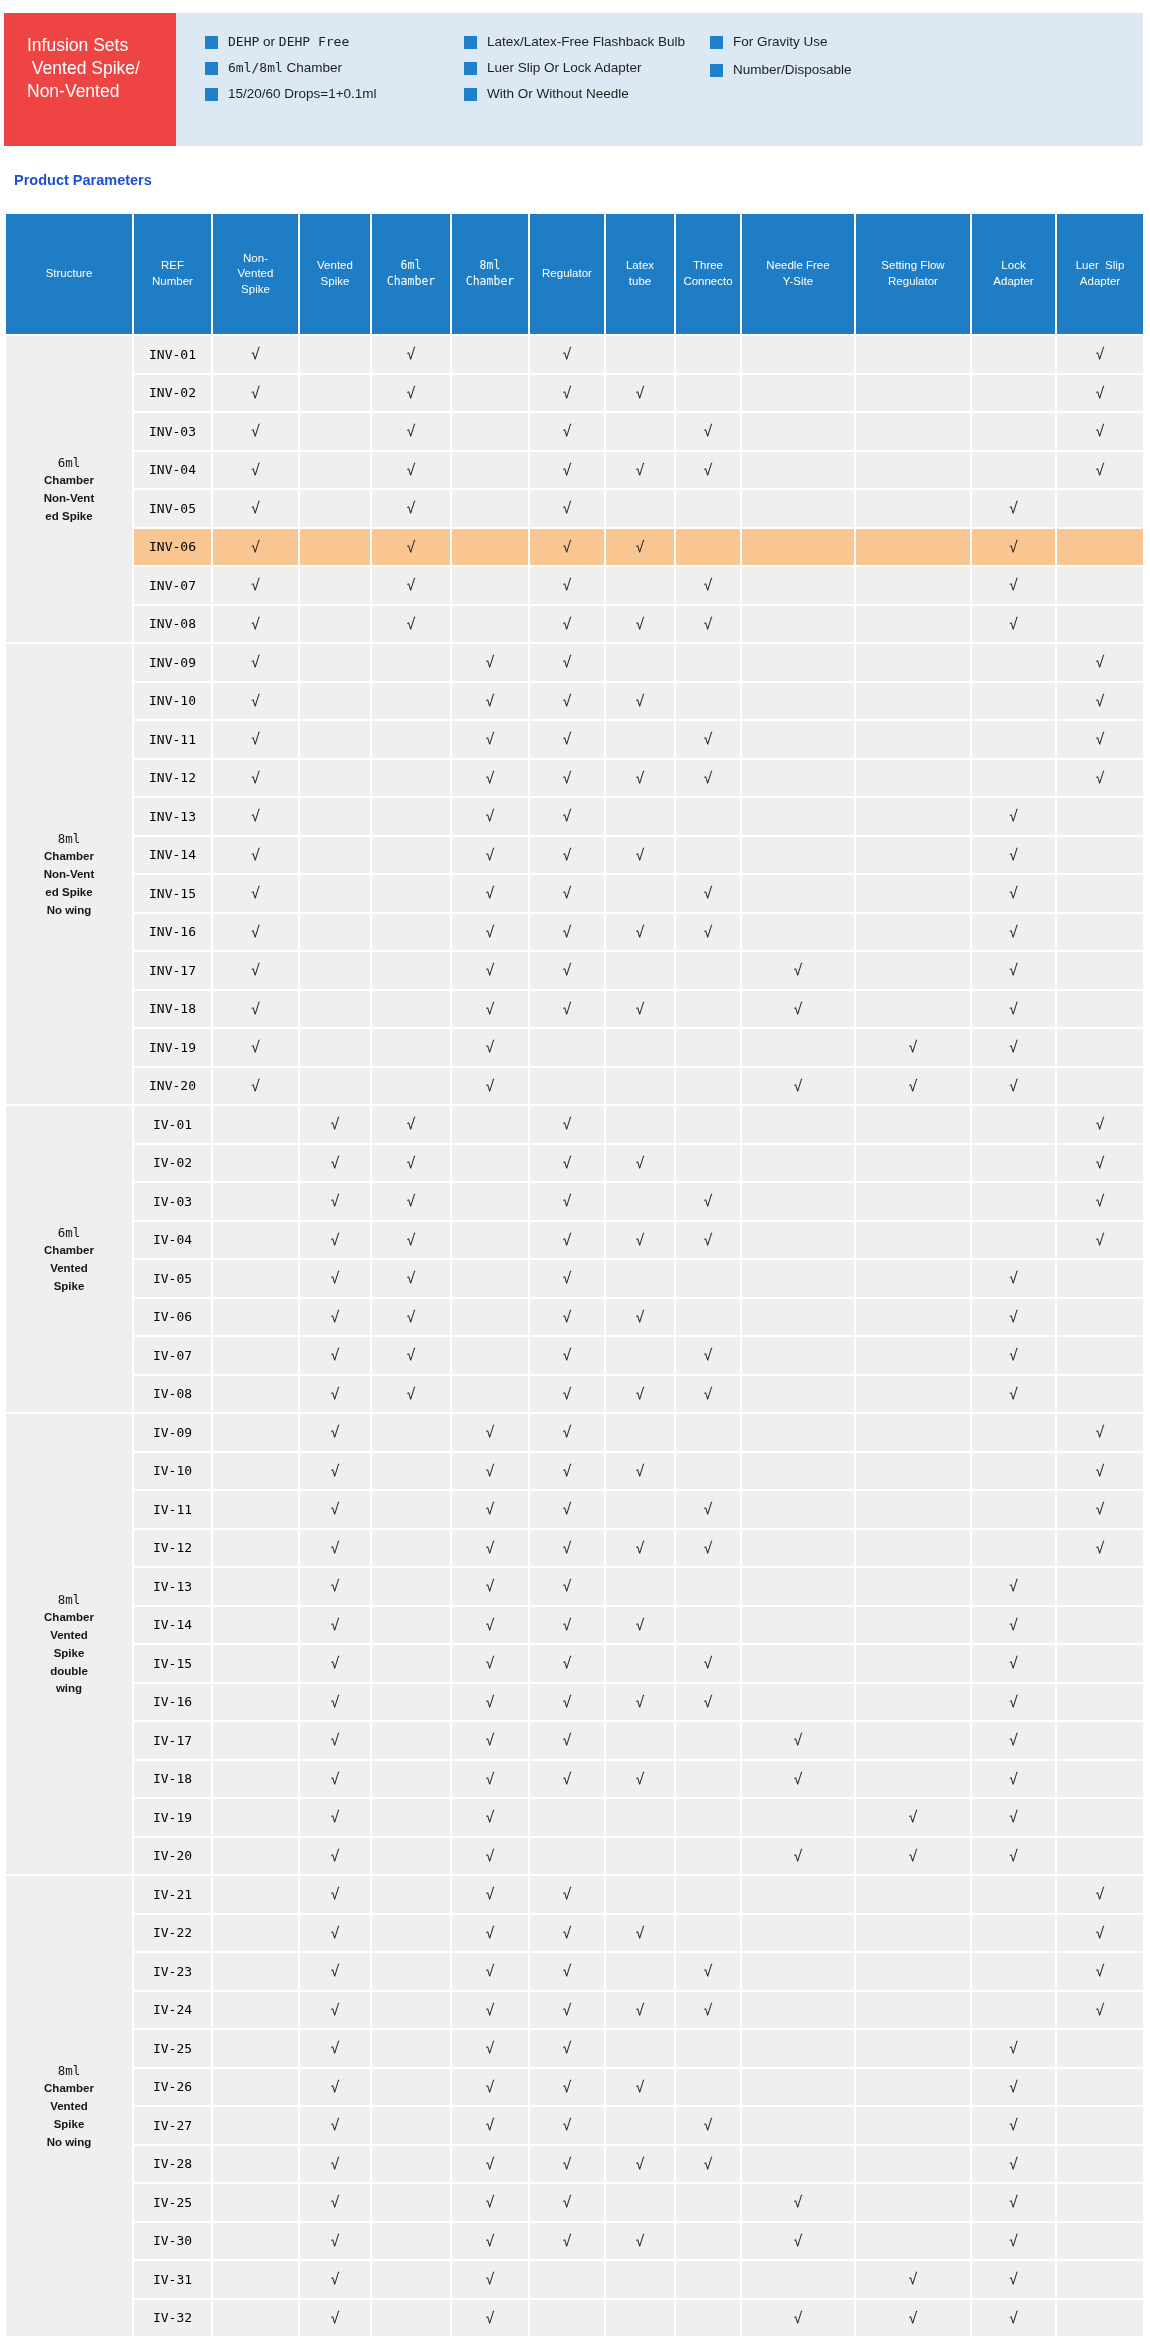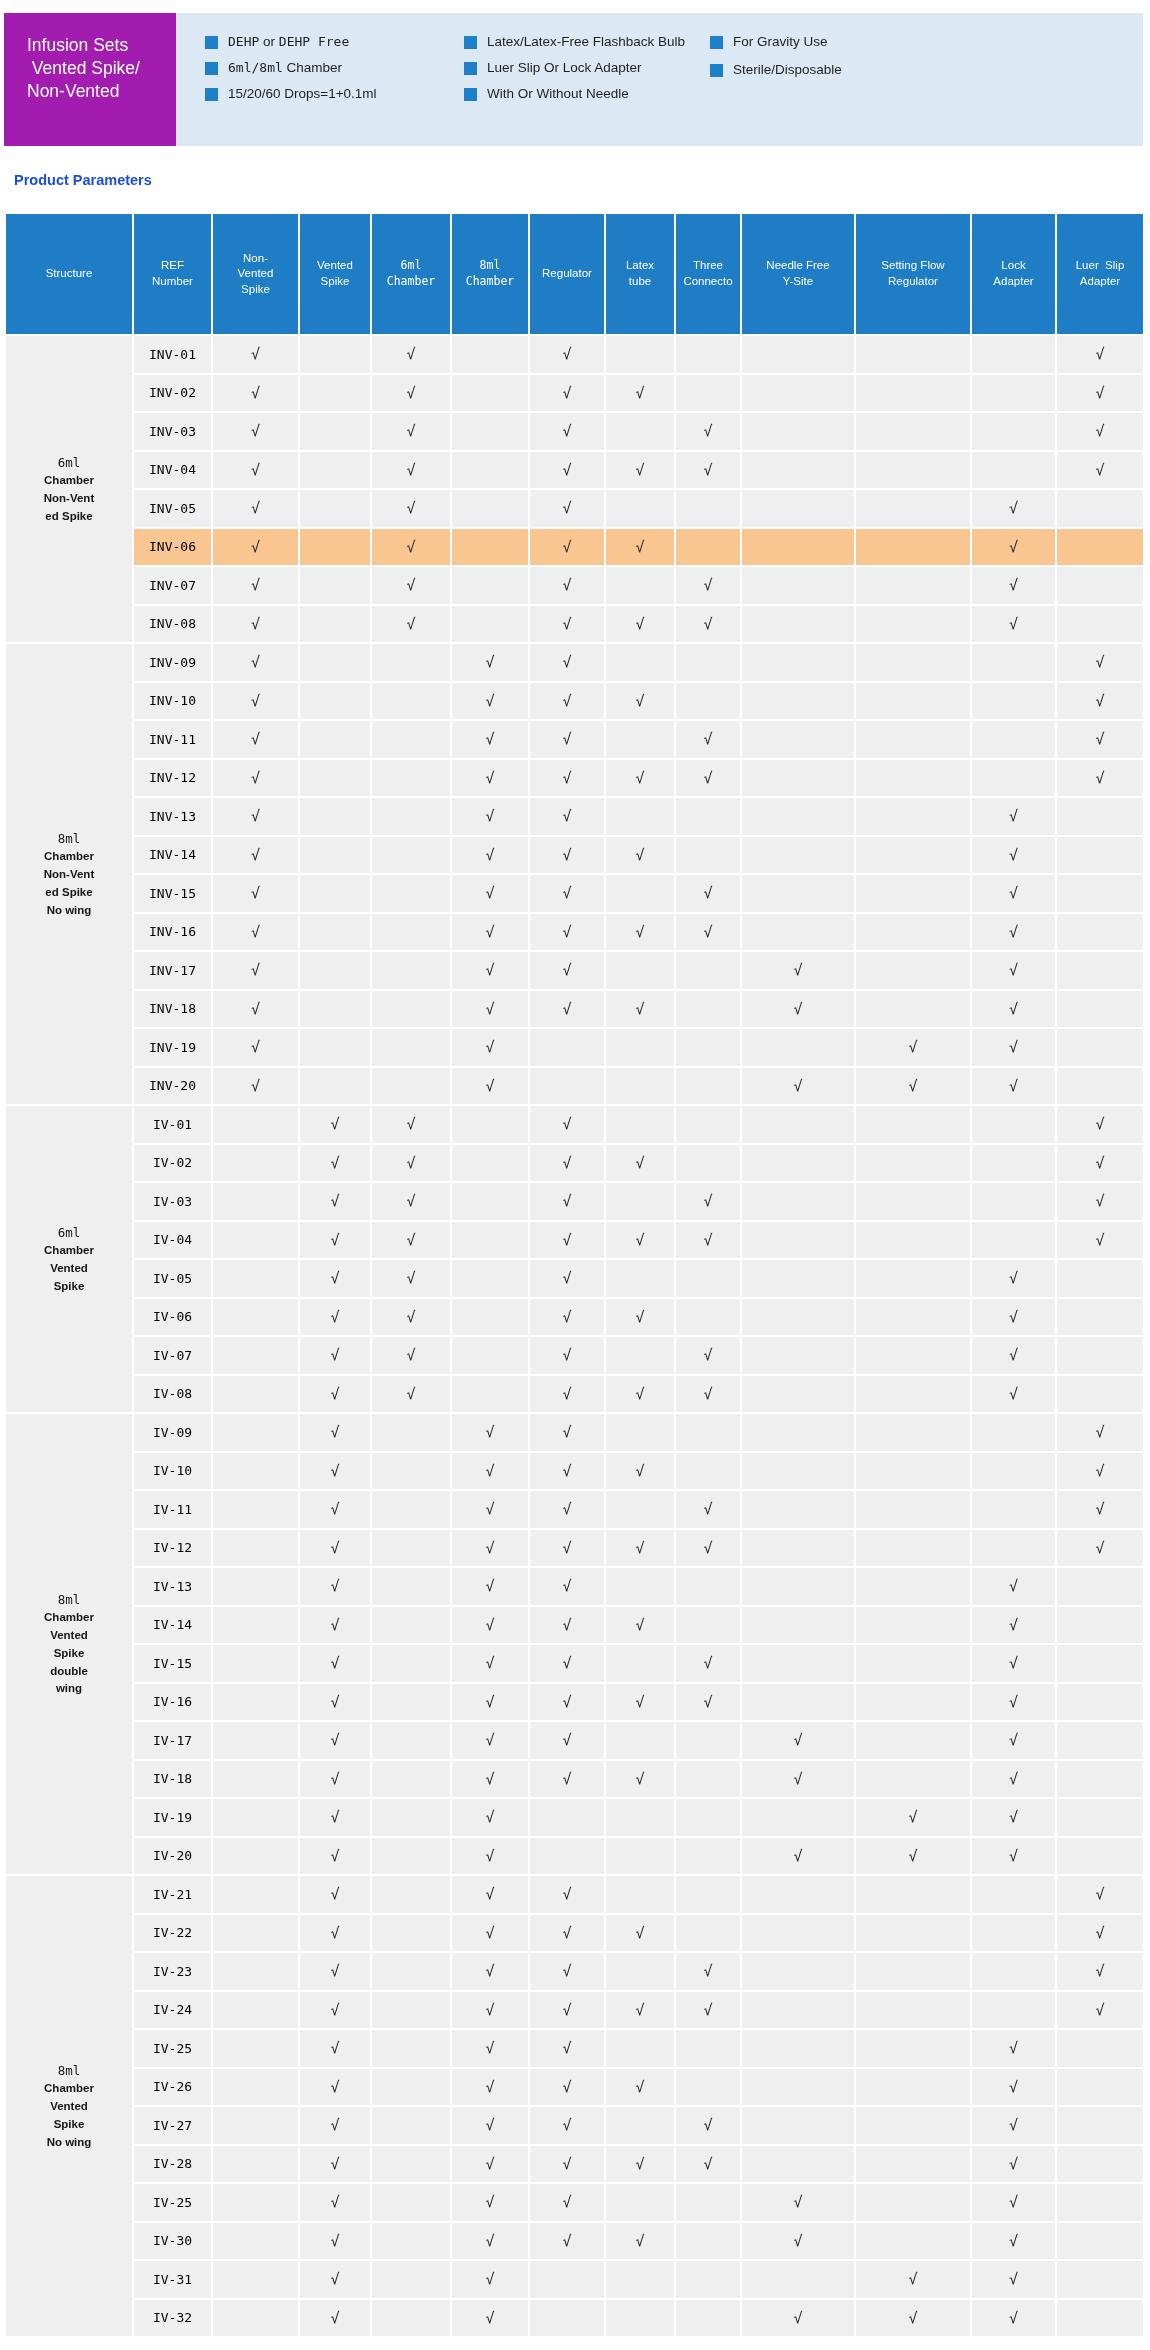--- a/index.html
+++ b/index.html
@@ -9,21 +9,21 @@
     background:#ffffff;
     font-family:"Liberation Sans", sans-serif;
     overflow:hidden;
   }
   .mono { font-family:"DejaVu Sans Mono", monospace; }
 
   
   .header-band { position:absolute; top:13px; left:4px; width:1139px; height:133px; }
   .title-box {
     position:absolute; left:0; top:0; width:172px; height:133px;
-    background:#a21caf; color:#ffffff;
+    background:#ef4444; color:#ffffff;
     font-size:17.5px; line-height:23px; padding:21px 0 0 23px;
     white-space:pre;
   }
   .features-band {
     position:absolute; left:172px; top:0; width:967px; height:133px;
     background:#dce8f4;
   }
   .feature-col { position:absolute; top:21px; display:flex; flex-direction:column; gap:6px; }
   .feature-col:nth-child(1) { left:29px; }
   .feature-col:nth-child(2) { left:288px; }
@@ -99,21 +99,21 @@
           <span class="feature-text"><span>With Or Without Needle</span></span>
         </div>
       </div>
       <div class="feature-col">
         <div class="feature-item">
           <span class="bullet"></span>
           <span class="feature-text"><span>For Gravity Use</span></span>
         </div>
         <div class="feature-item">
           <span class="bullet"></span>
-          <span class="feature-text"><span>Sterile/Disposable</span></span>
+          <span class="feature-text"><span>Number/Disposable</span></span>
         </div>
       </div>
     </div>
 </div>
 
 <div class="section-title">Product Parameters</div>
 
 <table class="param-table">
   <colgroup>
       <col style="width: 126px;">

